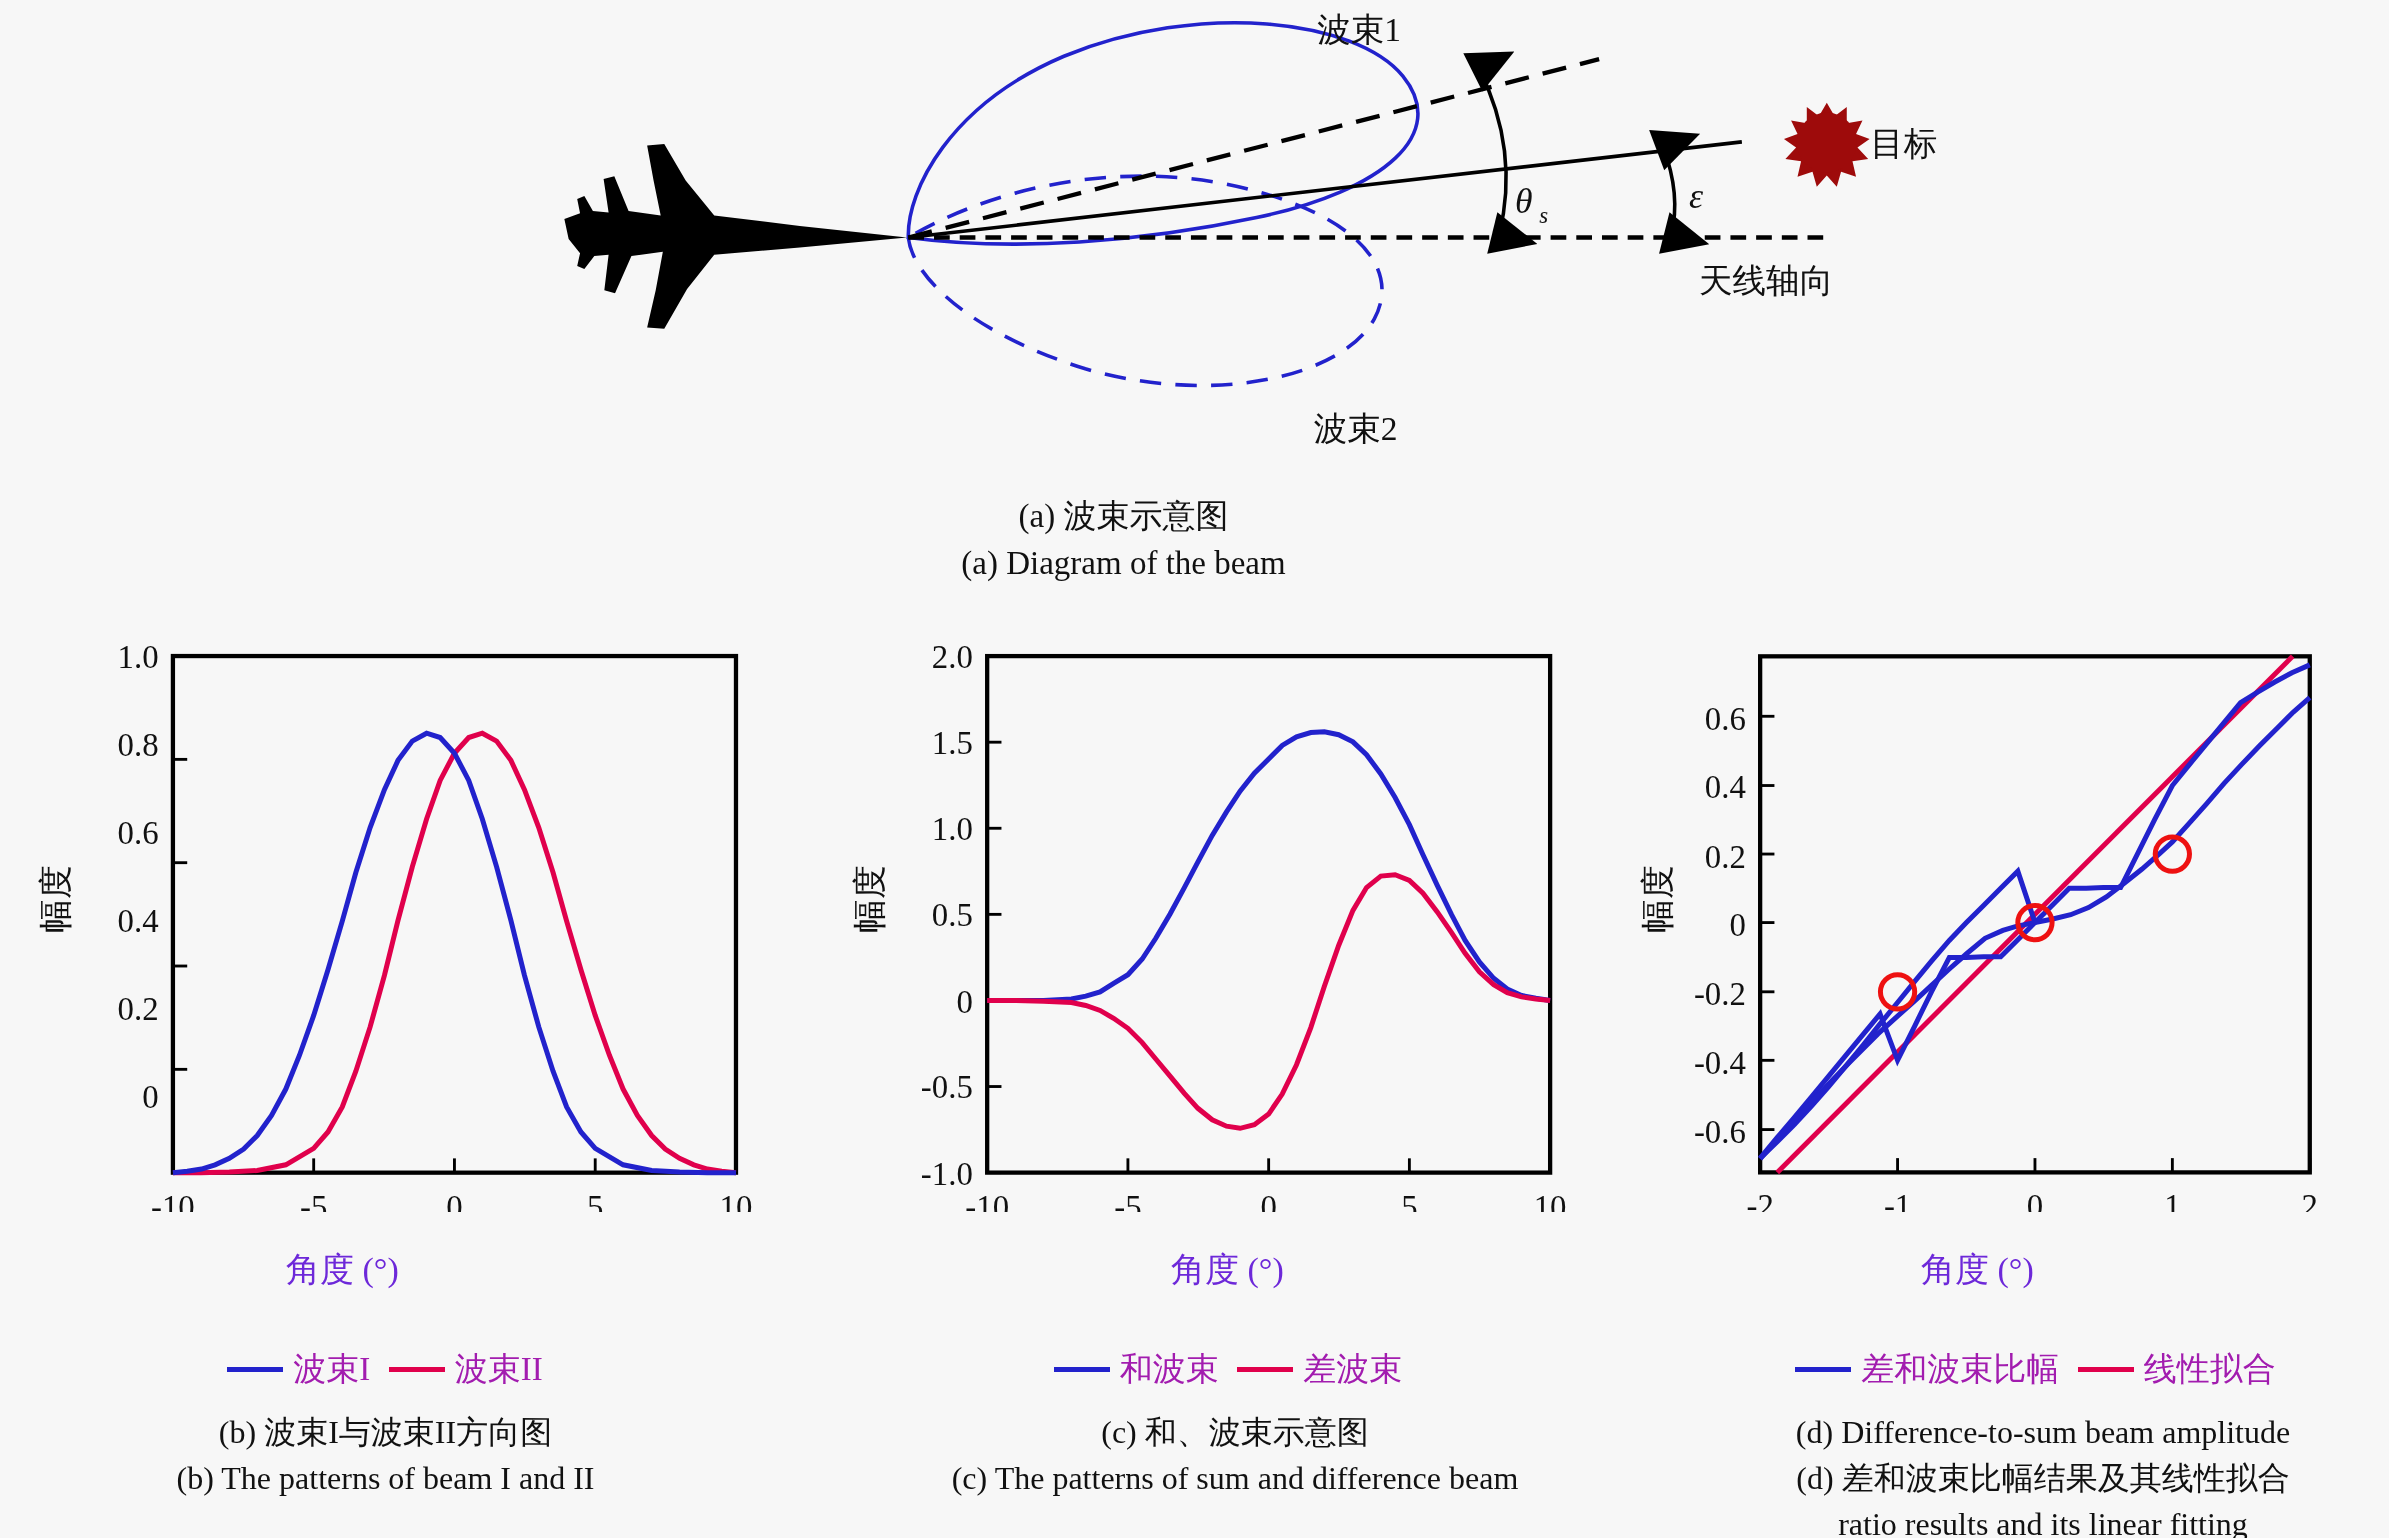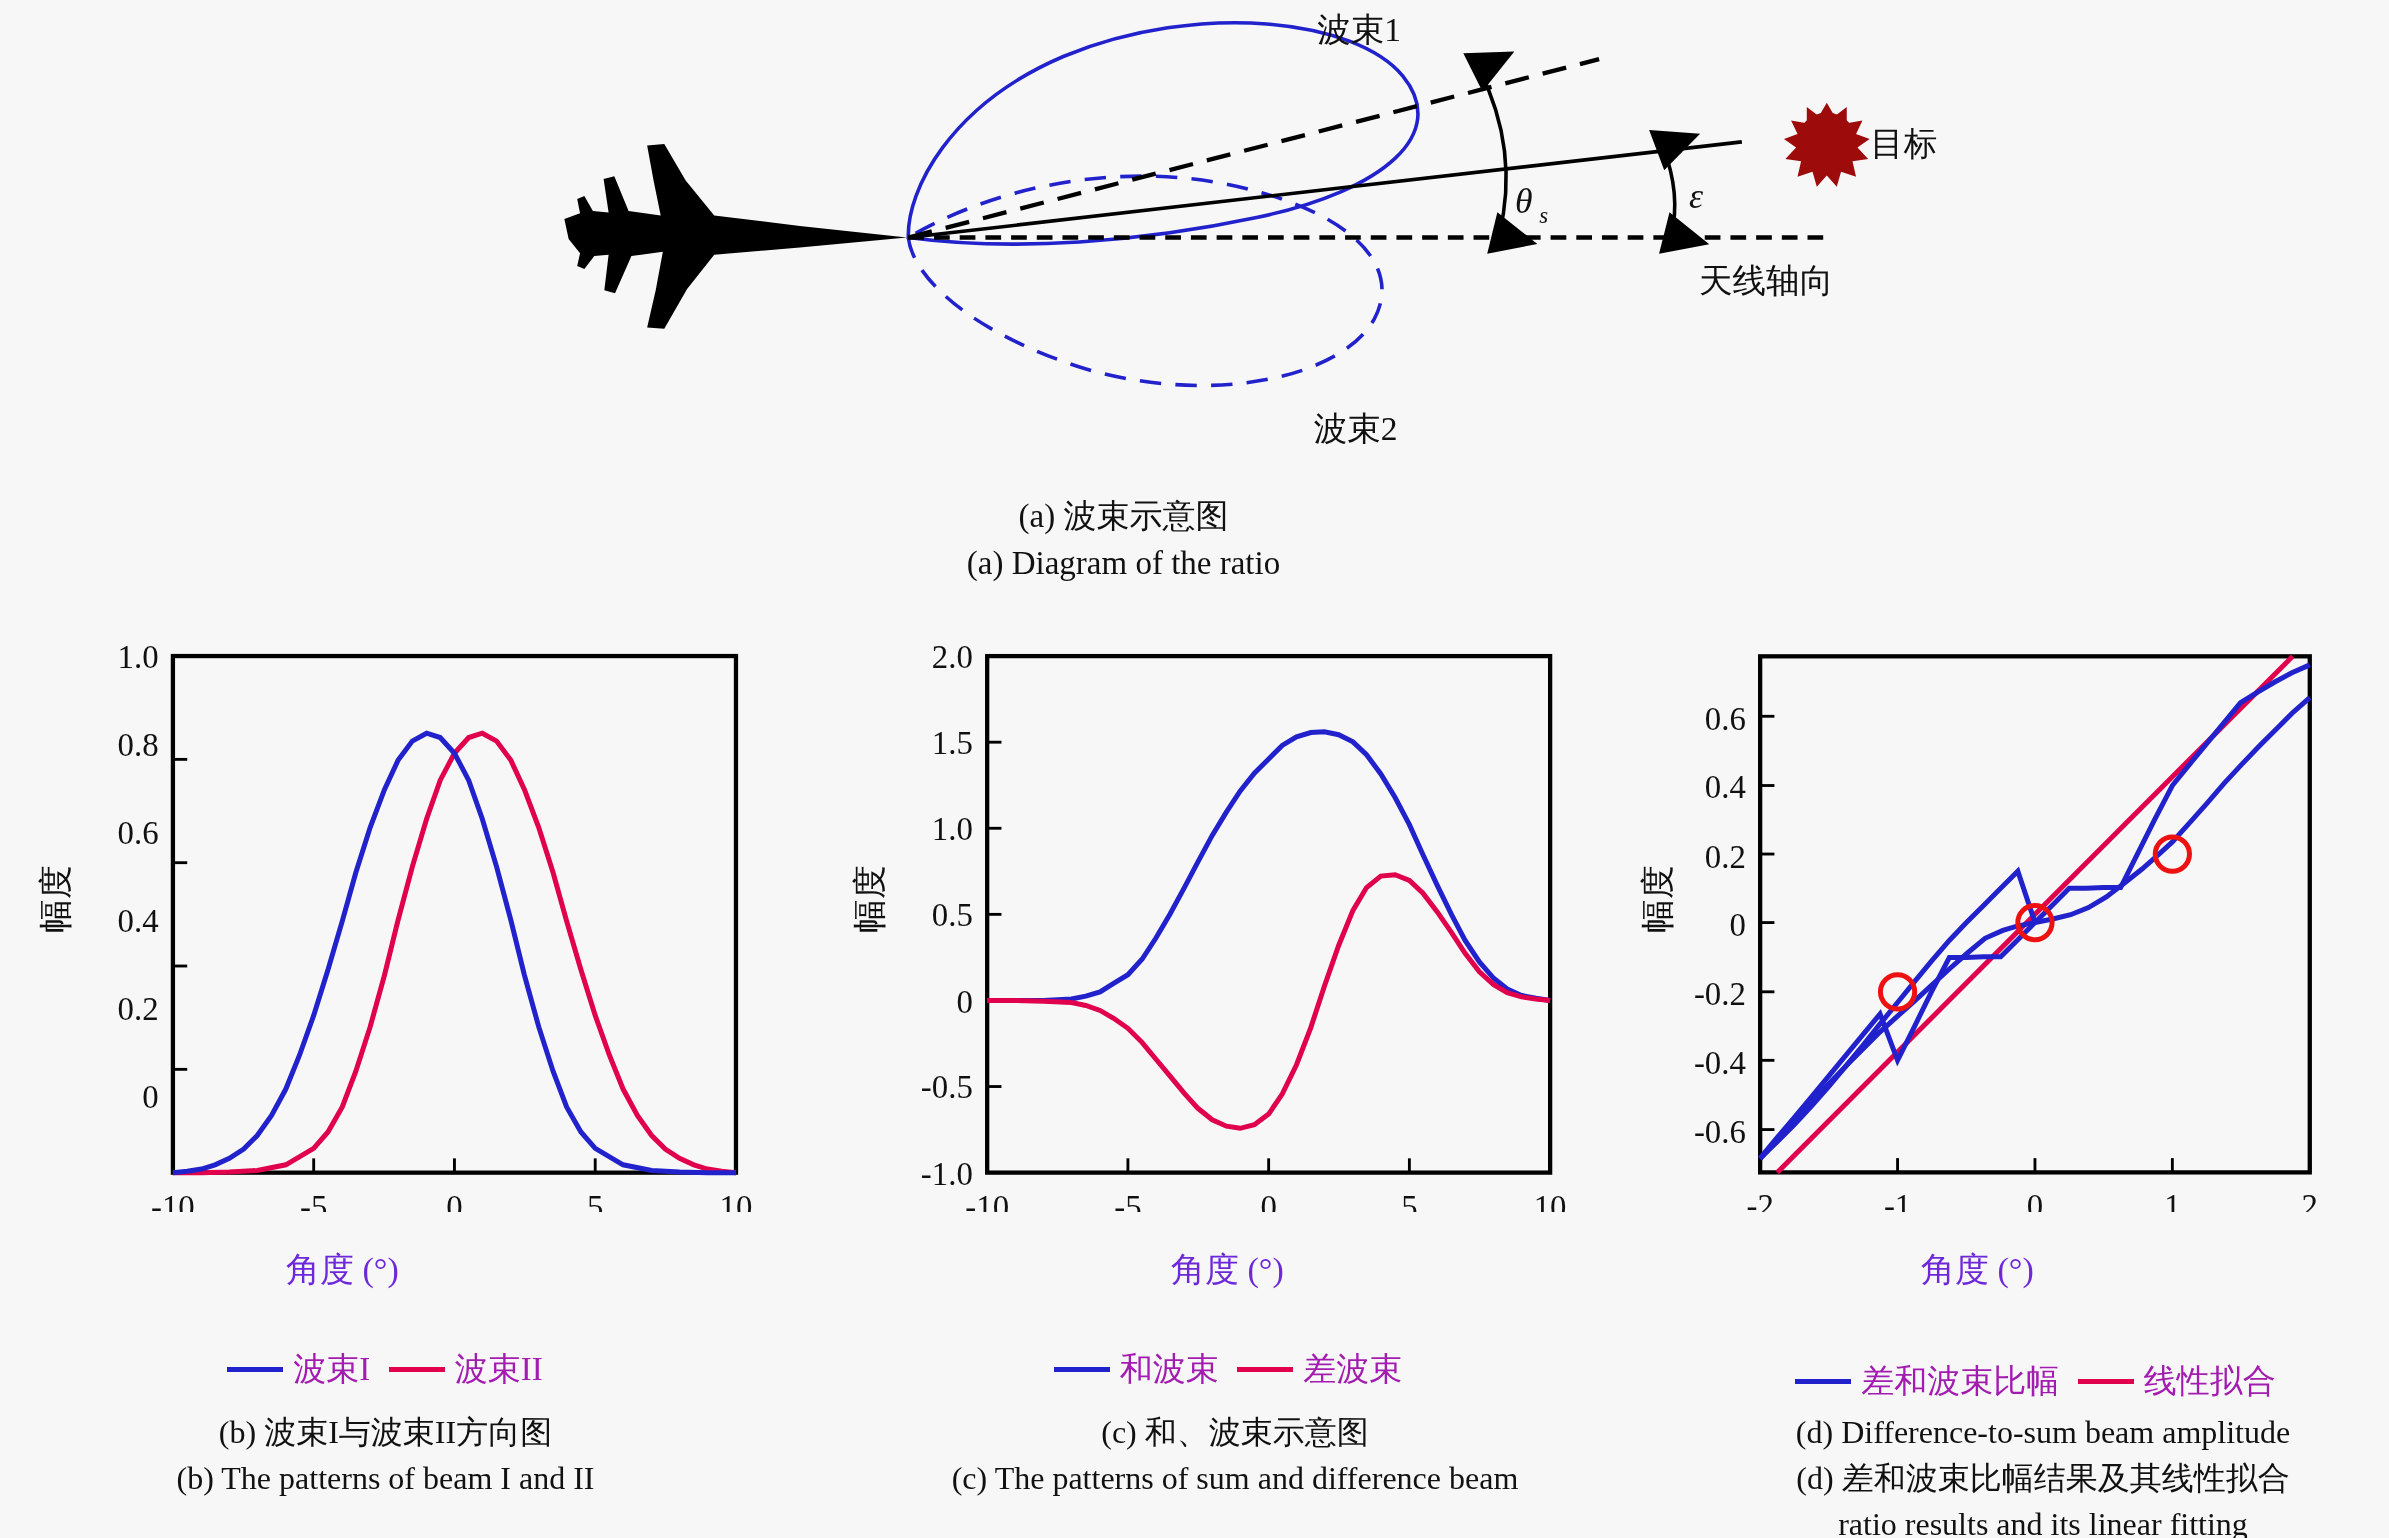--- a/index.html
+++ b/index.html
@@ -104,21 +104,21 @@
   <text class="anno" x="1840" y="600" font-size="47">波束2</text>
   <text class="anno" x="2620" y="200" font-size="47">目标</text>
   <text class="anno" x="2380" y="392" font-size="47">天线轴向</text>
   <text class="anno" x="2122" y="282" font-size="50" font-style="italic">θ</text>
   <text class="anno" x="2156" y="296" font-size="32" font-style="italic">s</text>
   <text class="anno" x="2366" y="274" font-size="50" font-style="italic">ε</text>
 </svg>
 
 <div class="cap cap-a">
   <span class="cap-line">(a) 波束示意图</span>
-  <span class="cap-line">(a) Diagram of the ratio</span>
+  <span class="cap-line">(a) Diagram of the beam</span>
 </div>
 
 <svg width="786" height="586" style="position:absolute;left:0px;top:614px" viewBox="0 0 1100 820">
 
   <text class="tick-txt" x="222" y="59" text-anchor="end">1.0</text>
   <text class="tick-txt" x="222" y="182" text-anchor="end">0.8</text>
   <text class="tick-txt" x="222" y="305" text-anchor="end">0.6</text>
   <text class="tick-txt" x="222" y="428" text-anchor="end">0.4</text>
   <text class="tick-txt" x="222" y="551" text-anchor="end">0.2</text>
   <text class="tick-txt" x="222" y="674" text-anchor="end">0</text>
@@ -294,21 +294,21 @@
   <text class="tick-txt" x="265" y="828" text-anchor="middle">-2</text>
   <text class="tick-txt" x="457.5" y="828" text-anchor="middle">-1</text>
   <text class="tick-txt" x="650" y="828" text-anchor="middle">0</text>
   <text class="tick-txt" x="842.5" y="828" text-anchor="middle">1</text>
   <text class="tick-txt" x="1035" y="828" text-anchor="middle">2</text>
 </svg>
 
 <div class="ylab" style="left:1635px;top:921px;">幅度</div>
 <div class="axis-title" style="left:1921px;top:1235px;width:229px;">角度 (°)</div>
 
-<div class="legend-row" style="left:1750px;top:1335px;width:571px;margin-top:12px;">
+<div class="legend-row" style="left:1750px;top:1335px;width:571px;">
   <span class="lg-item">
     <span class="lg-line" style="background:#2222cc"></span>
     <span>差和波束比幅</span>
   </span>
   <span class="lg-item">
     <span class="lg-line" style="background:#e0004c"></span>
     <span>线性拟合</span>
   </span>
 </div>
 

